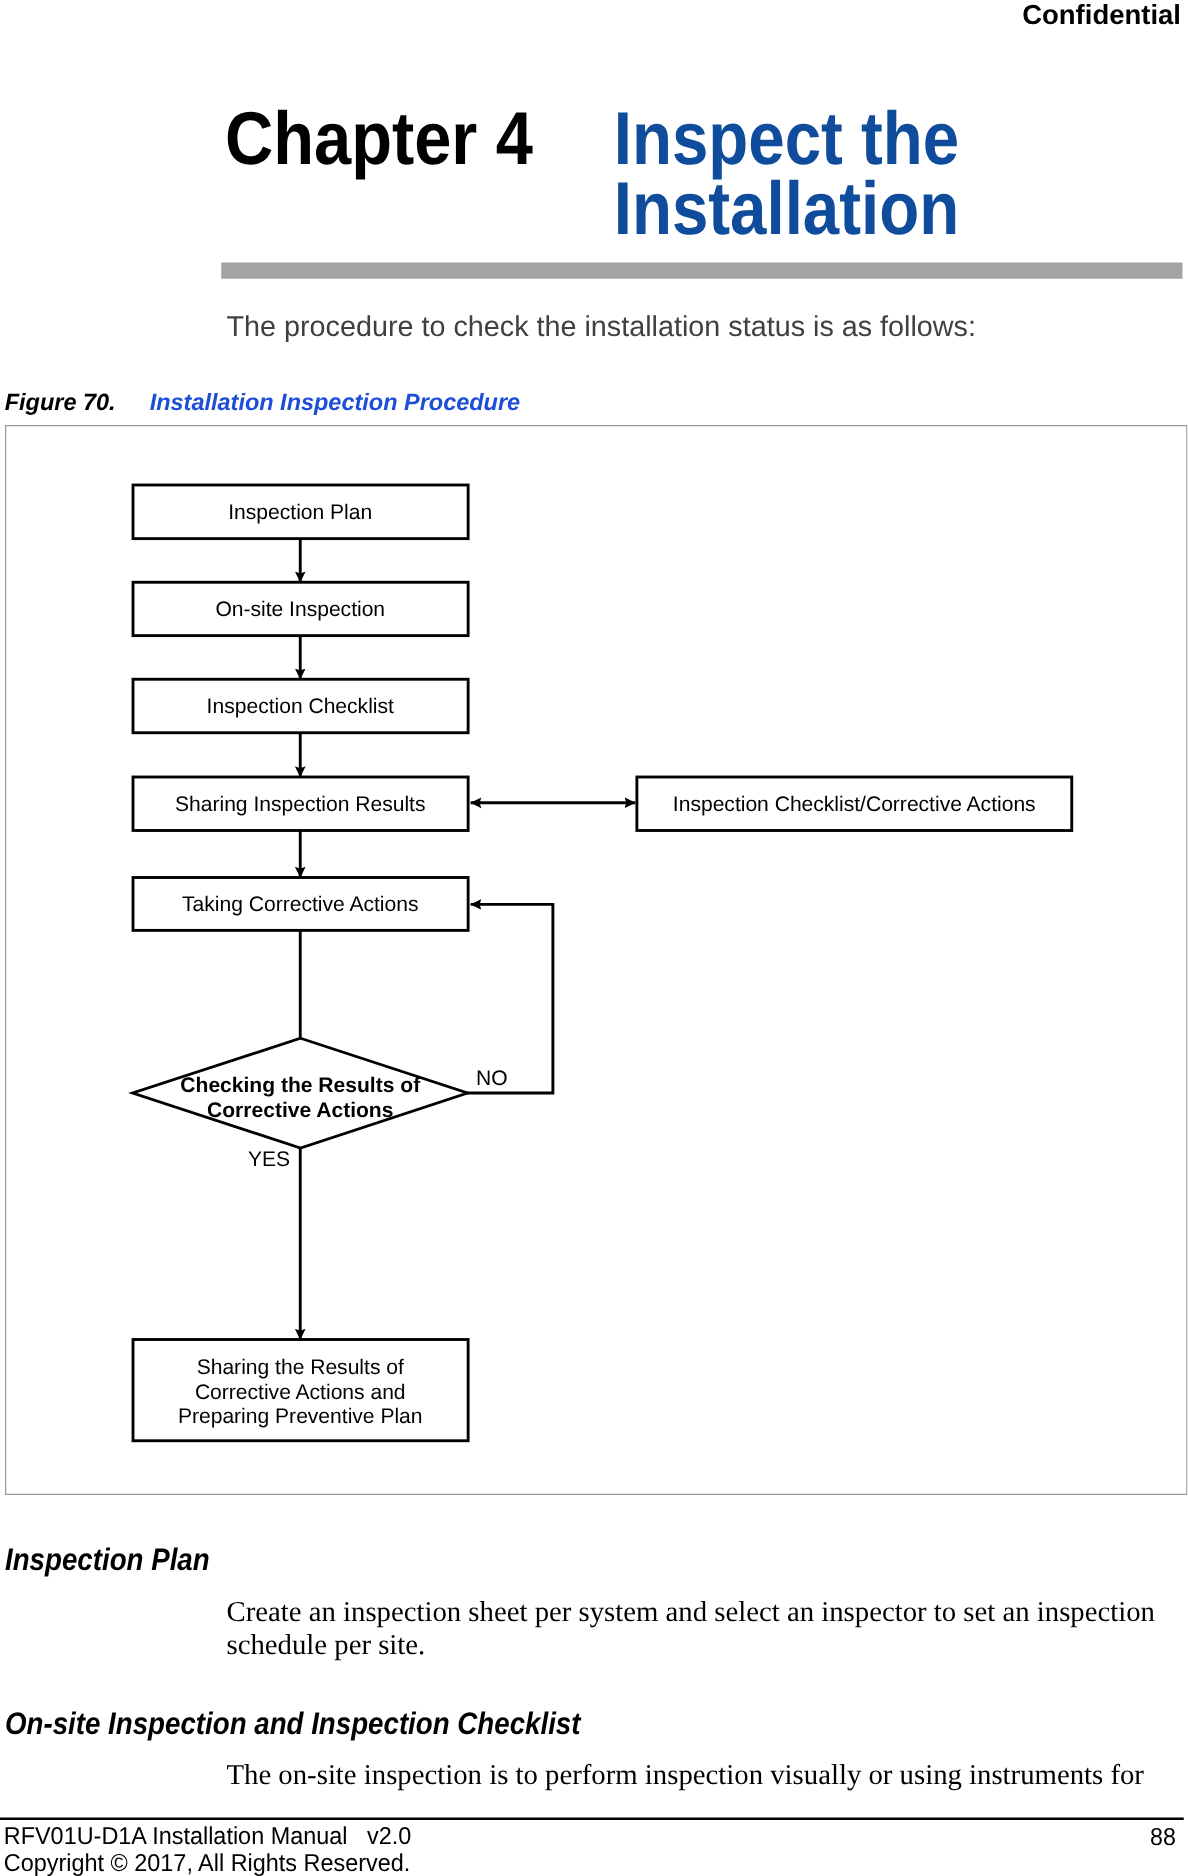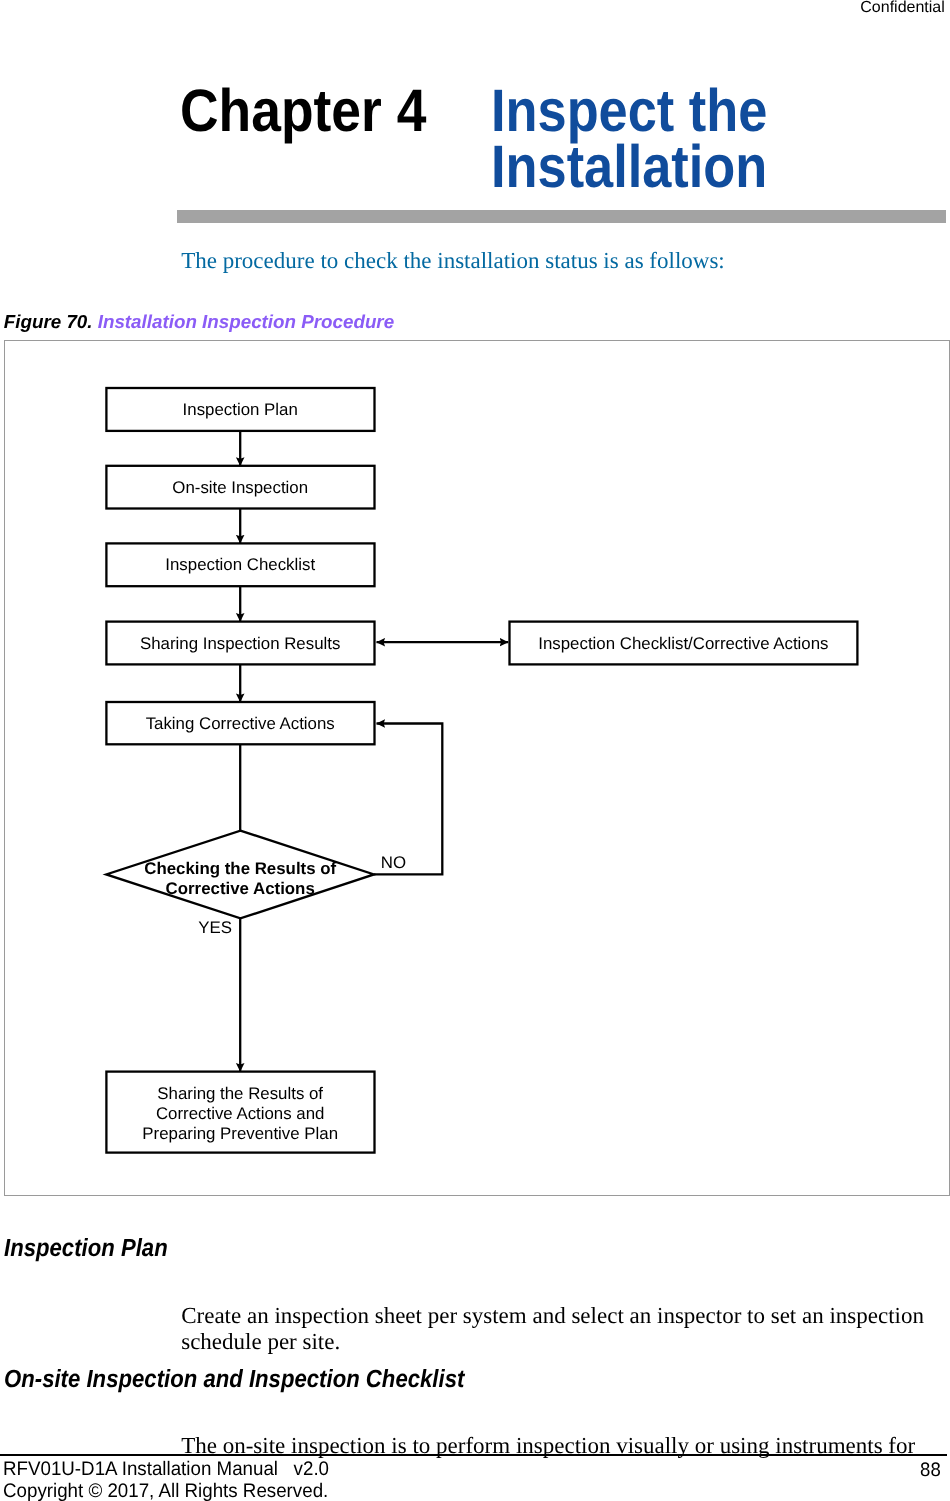--- a/index.html
+++ b/index.html
@@ -3,46 +3,46 @@
 <meta charset="utf-8">
 <title>Inspect the Installation</title>
 <style>
   html,body{margin:0;padding:0;}
   body{width:950px;height:1501px;background:#ffffff;position:relative;
        font-family:"Liberation Sans",sans-serif;overflow:hidden;
        -webkit-font-smoothing:antialiased;text-rendering:geometricPrecision;}
   .abs{position:absolute;}
 
   
-  #confidential{right:5.2px;top:-0.9px;font-weight:normal;font-size:16px;color:#000;letter-spacing:0px;text-align:right;}
+  #confidential{right:5.2px;top:-0.9px;font-weight:bold;font-size:22px;color:#000;letter-spacing:0px;text-align:right;}
 
   
   #chapter-num{left:180px;top:76px;font-weight:bold;font-size:59.9px;color:#000;
                transform:scaleX(0.892);transform-origin:0 0;white-space:nowrap;}
   #chapter-title{left:490.6px;top:83.2px;font-weight:bold;font-size:59.9px;color:#104C9C;line-height:56.3px;
                transform:scaleX(0.874);transform-origin:0 0;white-space:nowrap;}
   #title-rule{left:177.1px;top:209.9px;width:769.3px;height:12.7px;background:#A3A3A3;}
 
   
-  #intro{left:181.2px;top:248.4px;font-family:Liberation Serif, serif;font-size:23px;color:#0369a1;}
+  #intro{left:181.2px;top:248.4px;font-family:Liberation Sans, sans-serif;font-size:23px;color:#404040;}
 
   
   #fig-caption{left:3.8px;top:311.3px;font-size:18.8px;font-weight:bold;font-style:italic;color:#000;white-space:nowrap;}
-  #fig-caption .fig-title{color:#8b5cf6;}
+  #fig-caption .fig-title{color:#1d4ed8;margin-left:22px;}
 
   
   #figure-frame{left:4.3px;top:340.0px;width:945.4px;height:856.4px;border:1.3px solid #9a9a9a;box-sizing:border-box;}
 
   
   #flowchart text{dominant-baseline:alphabetic;}
 
   
   .sec-head{position:absolute;left:3.6px;font-weight:bold;font-style:italic;font-size:24.9px;color:#000;
             transform:scaleX(0.89);transform-origin:0 0;white-space:nowrap;}
-  .body-par{position:absolute;left:181.2px;font-family:"Liberation Serif",serif;font-size:23px;line-height:26.8px;color:#000;margin-top:26px;}
+  .body-par{position:absolute;left:181.2px;font-family:"Liberation Serif",serif;font-size:23px;line-height:26.8px;color:#000;}
 
   
   #footer-rule{left:0px;top:1453.9px;width:947px;height:2.2px;background:#000;}
   #footer-left{left:2.7px;top:1459.4px;font-size:19.57px;line-height:21.8px;color:#000;
               transform:scaleX(0.958);transform-origin:0 0;}
   #footer-left .fline{white-space:pre;}
   #page-num{right:9.6px;top:1459.2px;font-size:19.57px;color:#000;
             transform:scaleX(0.95);transform-origin:100% 0;}
 </style>
 </head>

